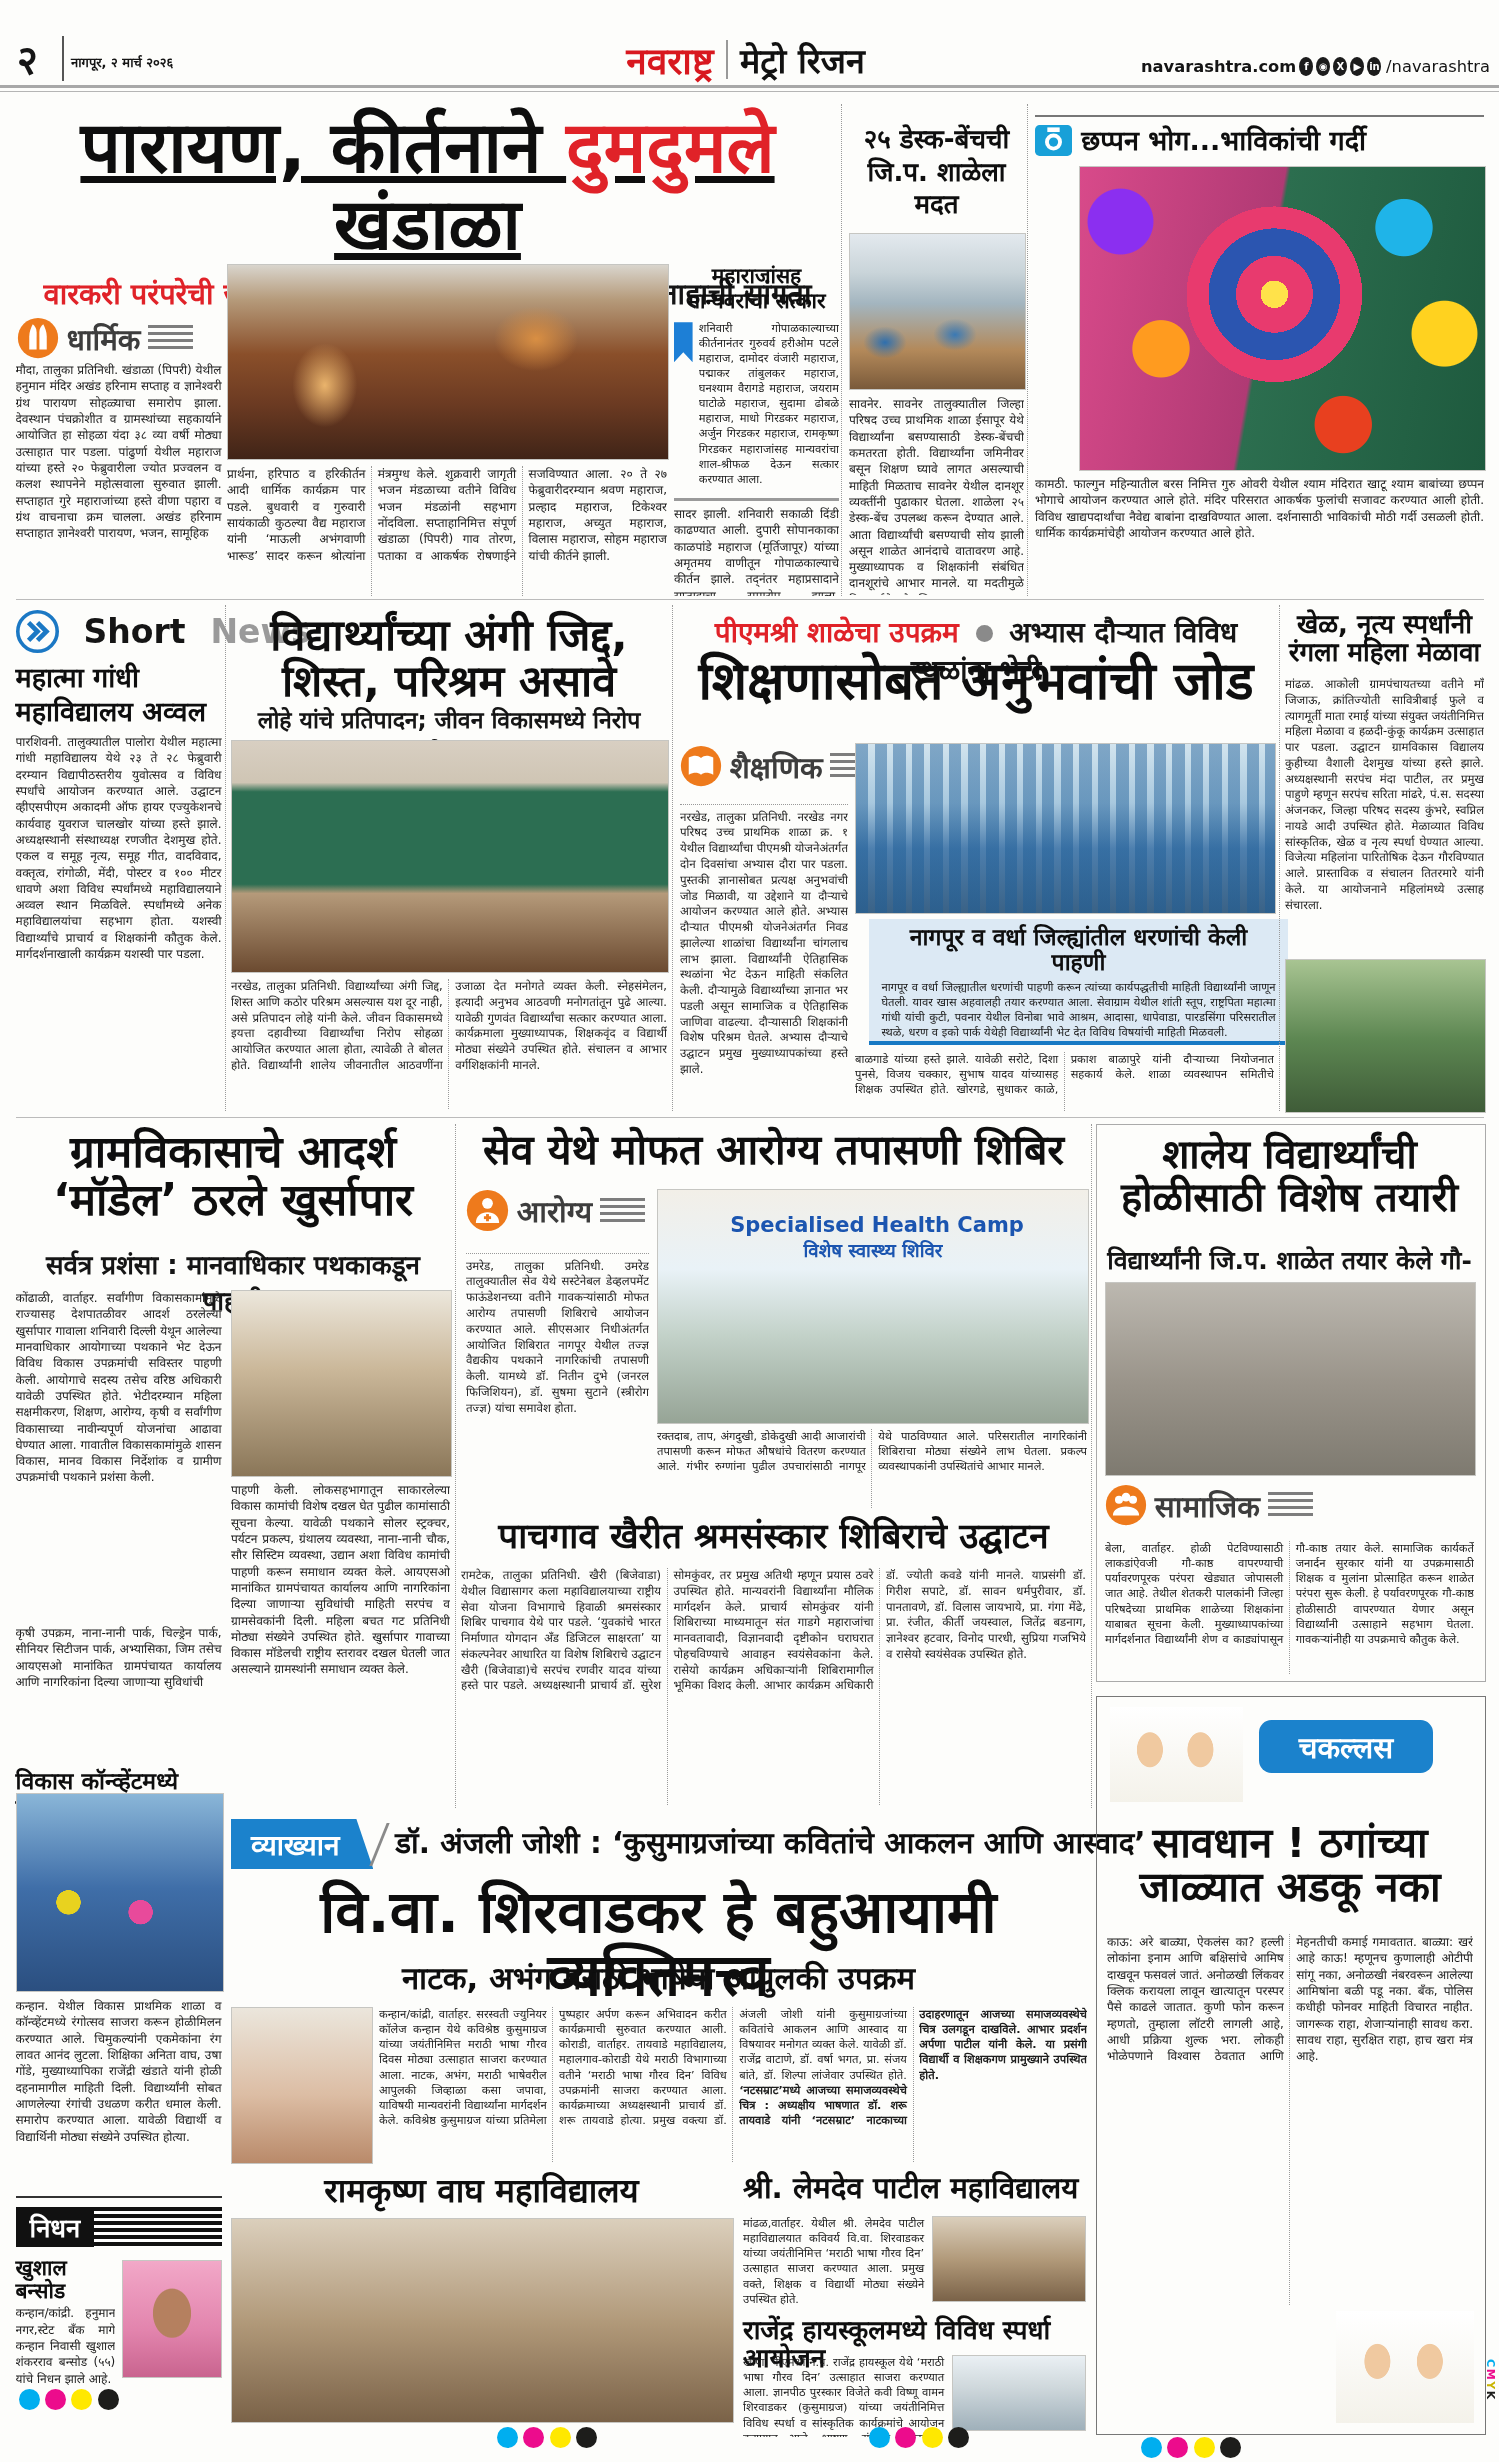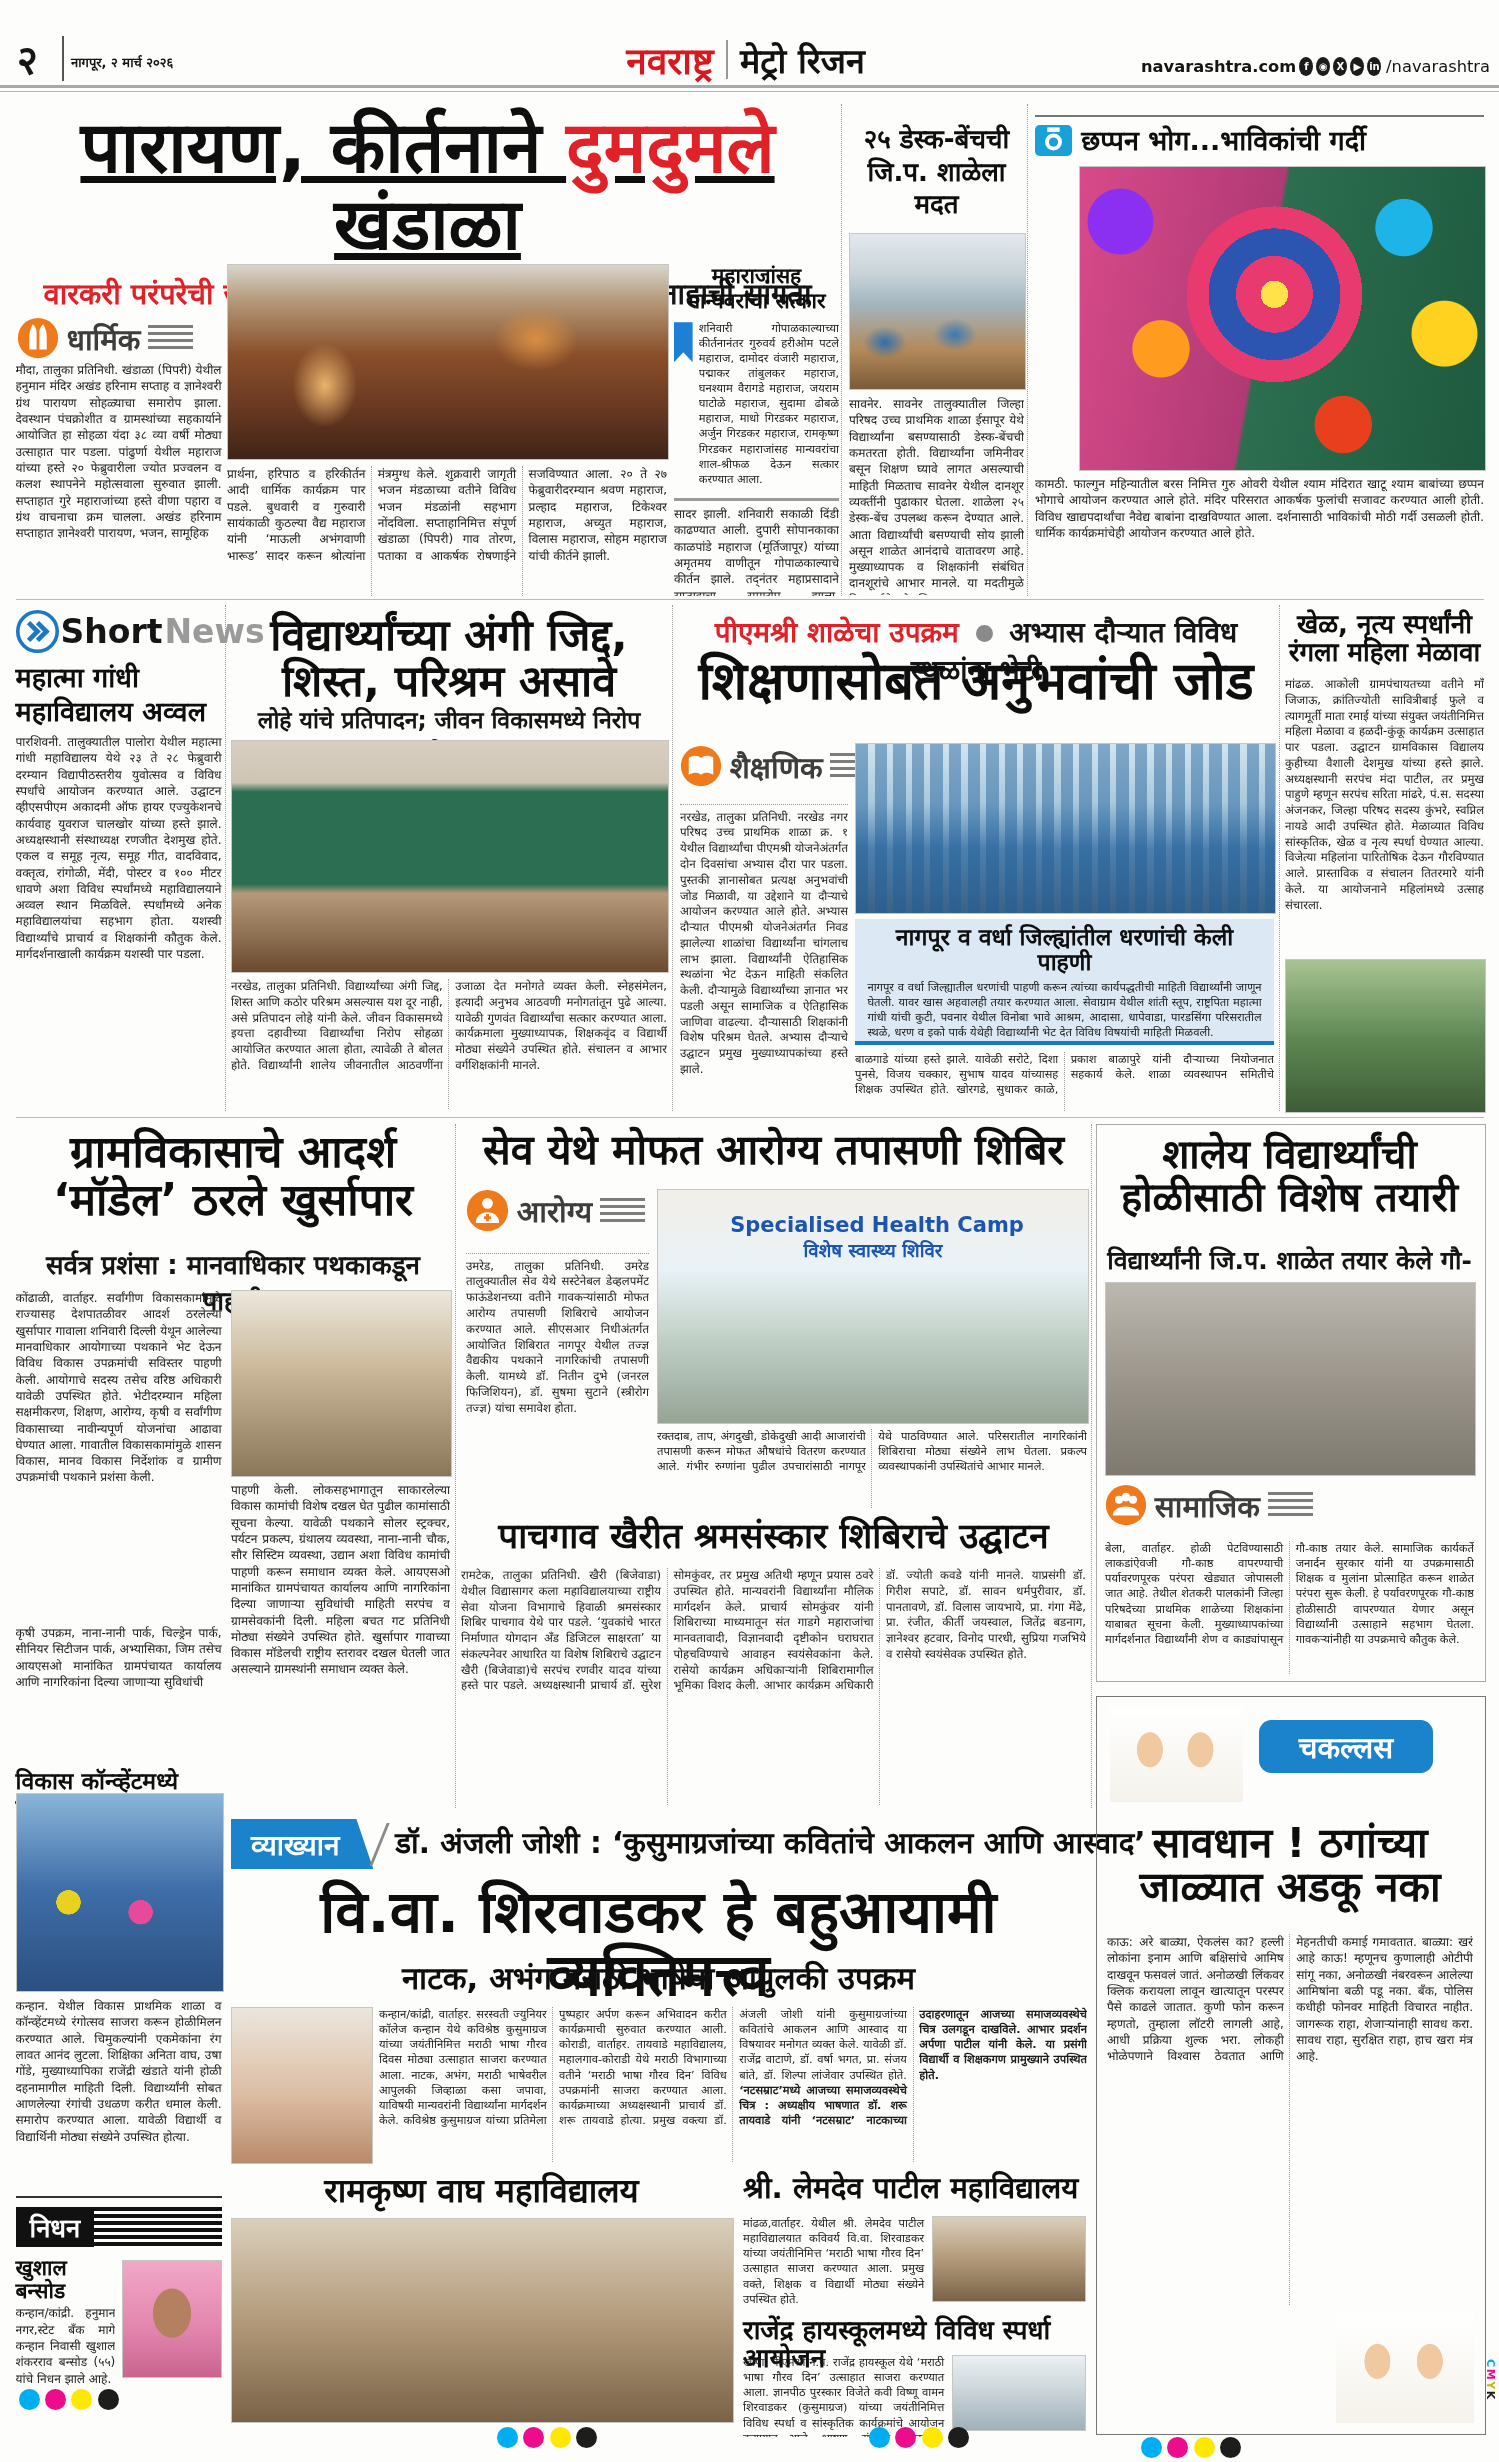--- a/index.html
+++ b/index.html
@@ -52,21 +52,21 @@
   .ph-cartoon{background:
     radial-gradient(23px 31px at 30% 45%,#f0c9a0 0 55%,rgba(0,0,0,0) 58%),
     radial-gradient(23px 31px at 68% 45%,#f0c9a0 0 55%,rgba(0,0,0,0) 58%),
     linear-gradient(180deg,#ffffff 0%,#f4f2ea 100%);}
   .badge{display:flex;align-items:center;gap:7.8px;}
   .badge-tx{font-size:29.5px;font-weight:900;color:#3d3d3d;}
   .badge-lines{width:45px;height:26px;background:repeating-linear-gradient(180deg,#7d7d7d 0 3.1px,rgba(0,0,0,0) 3.1px 7px);}
   .kick{font-weight:800;}
   .soc{display:inline-flex;width:19.4px;height:19.4px;border-radius:50%;background:#1c1c1c;color:#fff;
        font-size:10px;font-weight:bold;align-items:center;justify-content:center;margin-left:3.1px;}
-  .boxblue{background:#dce9f4;border-bottom:4.7px solid #1779c4;}
+  .boxblue{background:#dce9f4;border-bottom:4.7px solid #1779c4;margin-left:14px;}
   .dotc{width:21px;height:21px;border-radius:50%;display:inline-block;margin-right:5.4px;}
   .c-c{background:#00aeef}.c-m{background:#ec0c8c}.c-y{background:#ffe800}.c-k{background:#1d1d1b}
   .colr2{column-count:2;column-gap:12.4px;column-rule:0.8px dotted #9a9a9a;}
   .colr3{column-count:3;column-gap:12.4px;column-rule:0.8px dotted #9a9a9a;}
   .colr4{column-count:4;column-gap:12.4px;column-rule:0.8px dotted #9a9a9a;}
 </style>
 </head>
 <body>
 
 <div class="page">
@@ -143,21 +143,21 @@
       <circle cx="12" cy="11" r="5.5" fill="#fff"></circle>
         <circle cx="12" cy="11" r="3" fill="#18a0d8"></circle>
     </svg>
     <span class="hl" style="font-size:27px;">छप्पन भोग...भाविकांची गर्दी</span>
   </div>
   <div class="abs ph ph-vivid" style="left:1079px;top:166px;width:405px;height:303px;"></div>
   <div class="abs bt" style="left:1035px;top:476px;width:449px;height:116px;">कामठी. फाल्गुन महिन्यातील बरस निमित्त गुरु ओवरी येथील श्याम मंदिरात खाटू श्याम बाबांच्या छप्पन भोगाचे आयोजन करण्यात आले होते. मंदिर परिसरात आकर्षक फुलांची सजावट करण्यात आली होती. विविध खाद्यपदार्थांचा नैवेद्य बाबांना दाखविण्यात आला. दर्शनासाठी भाविकांची मोठी गर्दी उसळली होती. धार्मिक कार्यक्रमांचेही आयोजन करण्यात आले होते.</div>
 
   <div class="abs hrule" style="left:15.5px;top:599px;width:1468px;height:0.8px;background:#bbb;"></div>
 
-  <div class="abs" style="left:15.5px;top:610px;display:flex;align-items:center;gap:2px;">
+  <div class="abs" style="left:15.5px;top:610px;display:flex;align-items:center;gap:25px;">
     <svg width="43" height="43" viewBox="0 0 24 24">
       <circle cx="12" cy="12" r="11" fill="none" stroke="#1b78c4" stroke-width="2"></circle>
       <path d="M7 7l5 5-5 5" stroke="#1b78c4" stroke-width="2.6" fill="none"></path>
       <path d="M12 7l5 5-5 5" stroke="#1b78c4" stroke-width="2.6" fill="none"></path>
     </svg>
     <span style="font-size:33px;font-weight:900;color:#151515;">Short</span>
     <span style="font-size:33px;font-weight:900;color:#9a9a9a;">News</span>
   </div>
   <div class="abs hl" style="left:15.5px;top:661px;width:206px;font-size:27px;line-height:1.25;">महात्मा गांधी महाविद्यालय अव्वल</div>
   <div class="abs bt" style="left:15.5px;top:734px;width:206px;height:377px;">पारशिवनी. तालुक्यातील पालोरा येथील महात्मा गांधी महाविद्यालय येथे २३ ते २८ फेब्रुवारी दरम्यान विद्यापीठस्तरीय युवोत्सव व विविध स्पर्धांचे आयोजन करण्यात आले. उद्घाटन व्हीएसपीएम अकादमी ऑफ हायर एज्युकेशनचे कार्यवाह युवराज चालखोर यांच्या हस्ते झाले. अध्यक्षस्थानी संस्थाध्यक्ष रणजीत देशमुख होते. एकल व समूह नृत्य, समूह गीत, वादविवाद, वक्तृत्व, रांगोळी, मेंदी, पोस्टर व १०० मीटर धावणे अशा विविध स्पर्धांमध्ये महाविद्यालयाने अव्वल स्थान मिळविले. स्पर्धांमध्ये अनेक महाविद्यालयांचा सहभाग होता. यशस्वी विद्यार्थ्यांचे प्राचार्य व शिक्षकांनी कौतुक केले. मार्गदर्शनाखाली कार्यक्रम यशस्वी पार पडला.</div>

